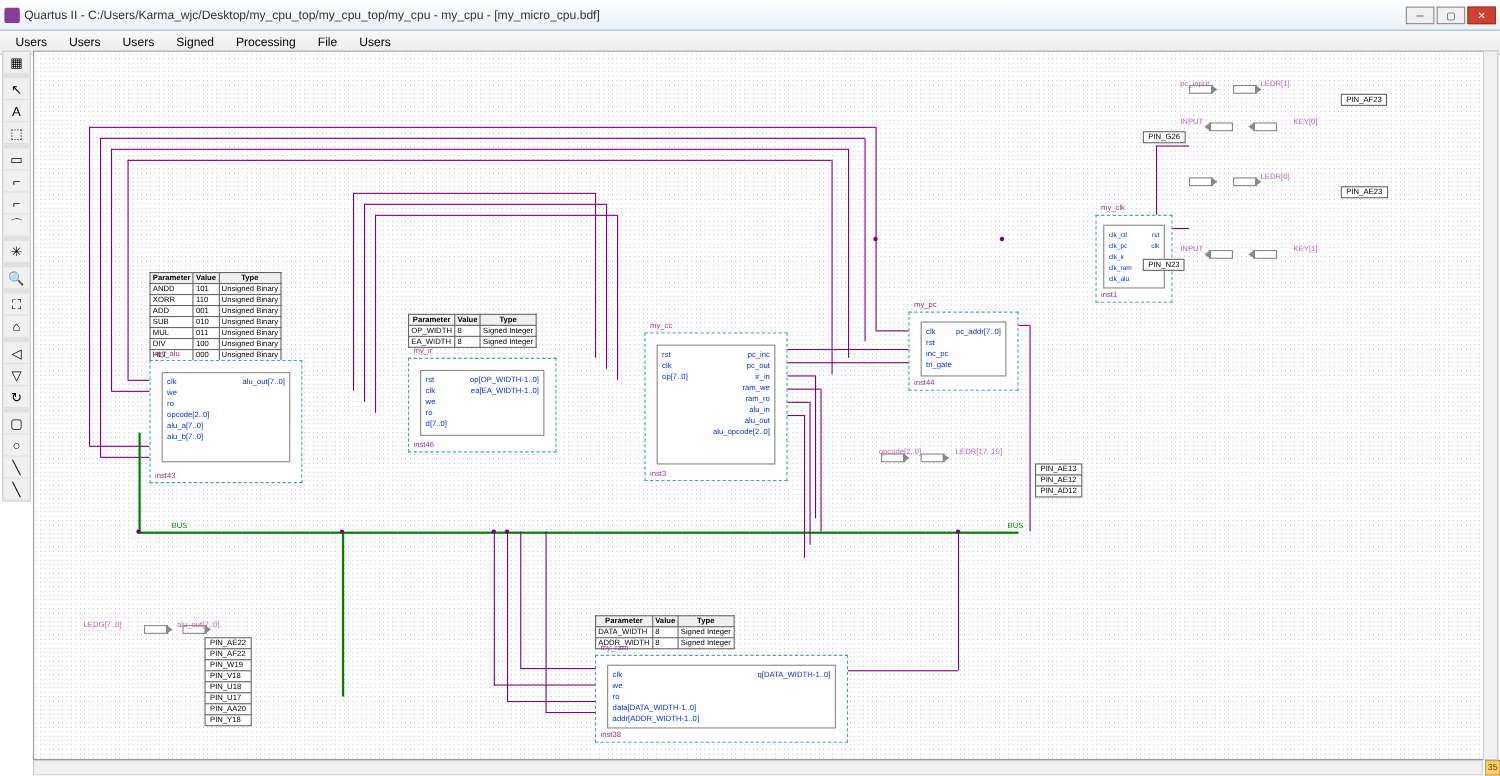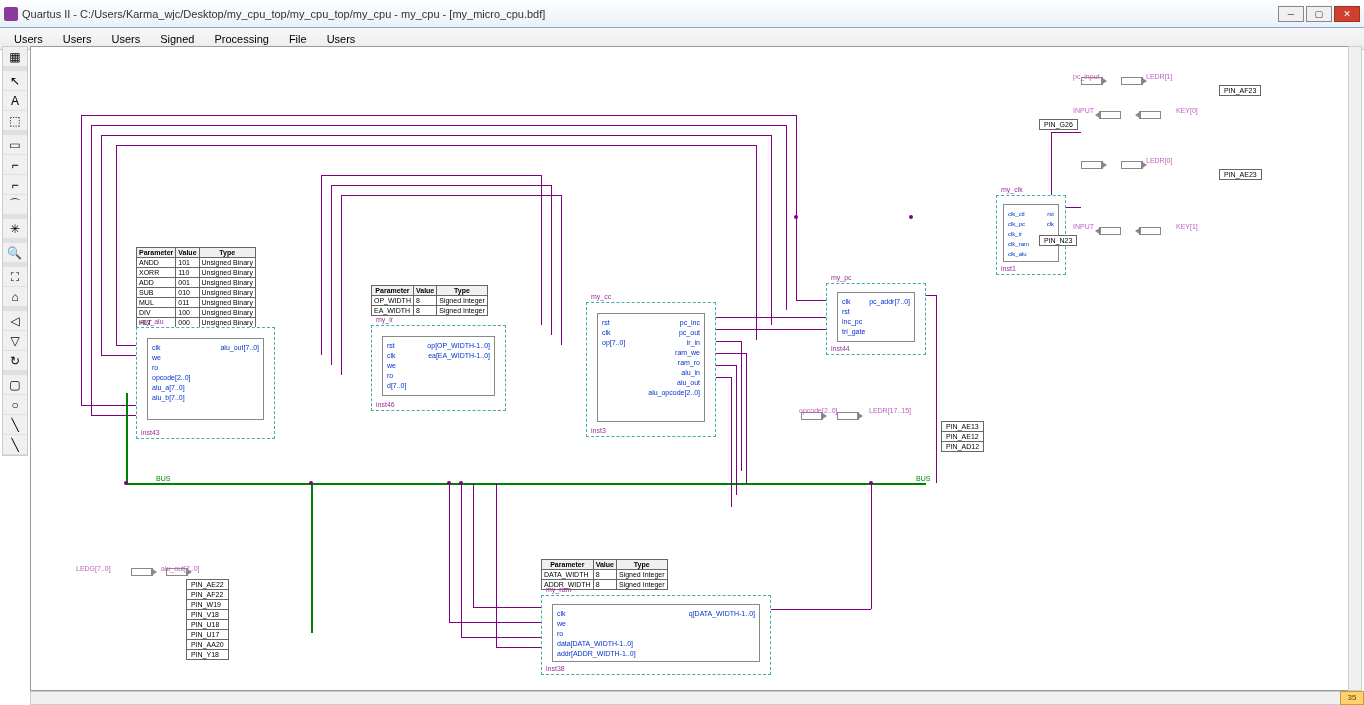--- a/index.html
+++ b/index.html
@@ -36,21 +36,21 @@
 .wire.thick{background:#008000}
 .label{position:absolute;font-size:7px;color:#008800}
 .label.pink{color:#c060c0}
 .node{position:absolute;width:4px;height:4px;background:#800080;border-radius:50%;transform:translate(-2px,-2px)}
 .scrollbar-h{position:absolute;left:30px;right:16px;bottom:0;height:14px;background:#f0f0f0;border:1px solid #ccc}
 .scrollbar-v{position:absolute;right:2px;top:46px;bottom:14px;width:14px;background:#f0f0f0;border:1px solid #ccc}
 .inst-label{position:absolute;font-size:7px;color:#993399}
 .pin-io{position:absolute;width:40px;height:8px}
 .pin-io::before{content:'';position:absolute;width:20px;height:6px;border:1px solid #888;background:#fff;left:0;top:0}
 .pin-io::after{content:'';position:absolute;width:0;height:0;border-top:4px solid transparent;border-bottom:4px solid transparent;border-left:6px solid #888;left:20px;top:0}
-.corner{position:absolute;right:0;bottom:0;width:24px;height:14px;background:#ffd070;border:1px solid #cc9933;font-size:8px;text-align:center;line-height:12px;color:#664400}
+.corner{position:absolute;right:0;bottom:0;width:14px;height:14px;background:#ffd070;border:1px solid #cc9933;font-size:8px;text-align:center;line-height:12px;color:#664400}
 </style>
 </head>
 <body>
 
 <div class="titlebar">
   <div class="icon"></div>
   <span>Quartus II - C:/Users/Karma_wjc/Desktop/my_cpu_top/my_cpu_top/my_cpu - my_cpu - [my_micro_cpu.bdf]</span>
   <div class="spacer"></div>
   <div class="winbtn">─</div>
   <div class="winbtn">▢</div>

